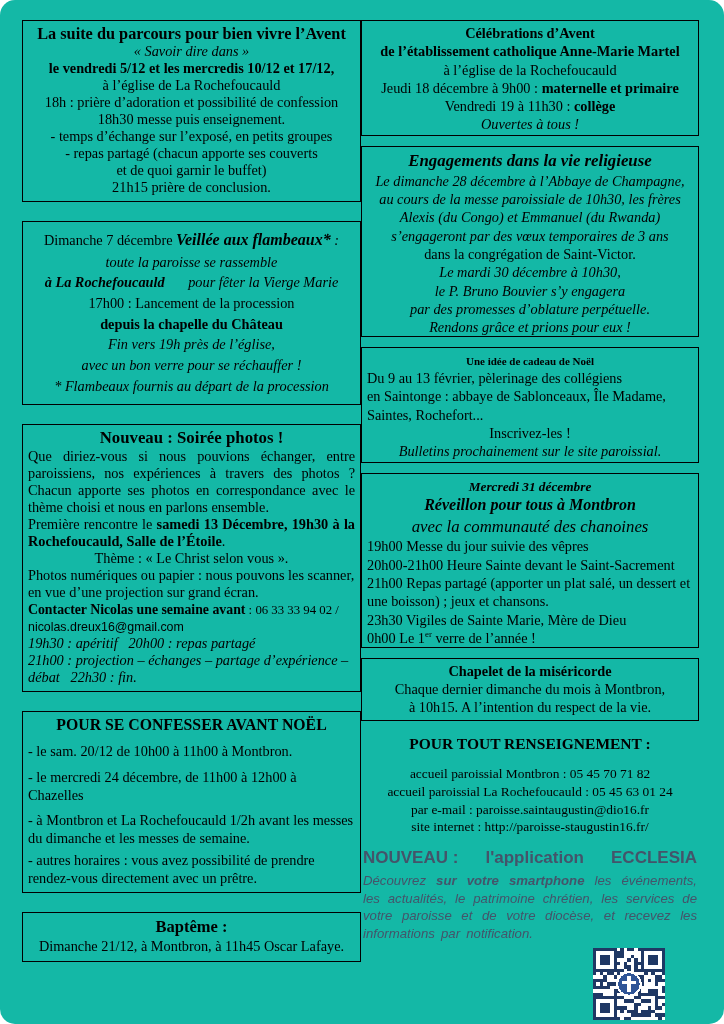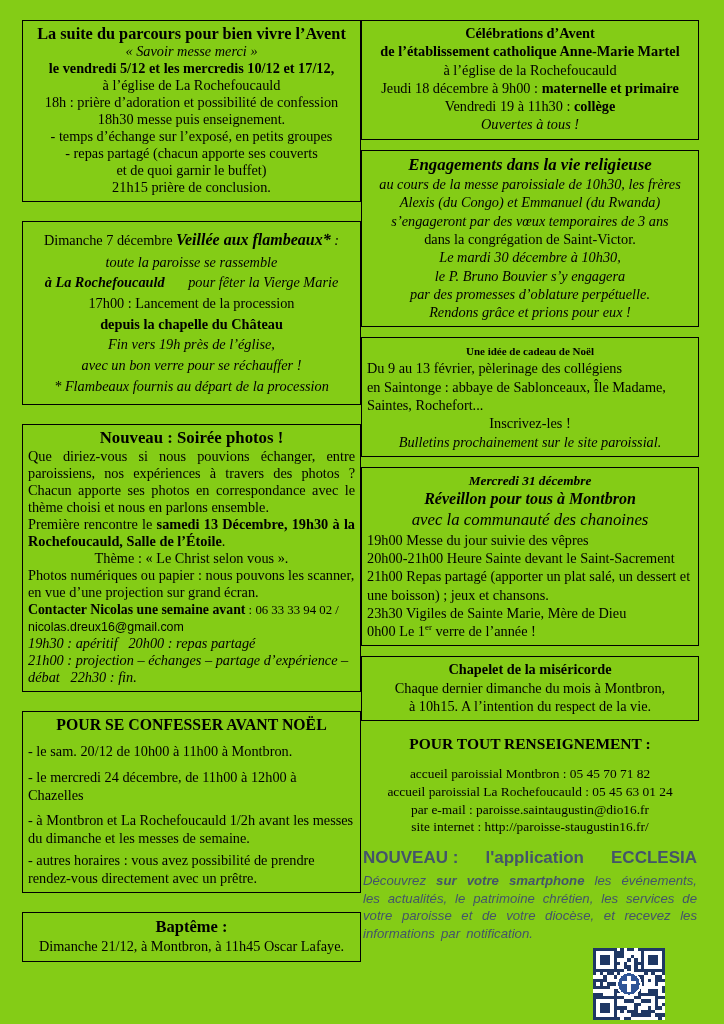--- a/index.html
+++ b/index.html
@@ -1,18 +1,18 @@
 <!DOCTYPE html>
 <html><head>
 <meta charset="utf-8">
 <style>
   html,body{margin:0;padding:0;background:#ffffff;}
-  .page{position:relative;width:724px;height:1024px;background:#84cc16;box-sizing:border-box;
+  .page{position:relative;width:724px;height:1024px;background:#14b8a6;box-sizing:border-box;
         padding:20px 14px 0 22px;display:flex;overflow:hidden;
-        font-family:"Liberation Serif", serif;color:#000;}
+        font-family:"Liberation Serif", serif;color:#000;border-radius:15px;}
   .col{display:flex;flex-direction:column;}
   .col-left{width:339px;}
   .col-right{width:338px;}
   .box{border:1.6px solid #000;box-sizing:border-box;padding:3px 5px 5px;
        font-size:14.3px;line-height:1.28;overflow:hidden;}
   .col-left .box{margin-bottom:19px;}
   .col-right .box{margin-bottom:10px;}
   .lh-tight{line-height:1.19;}
   .lh-roomy{line-height:1.45;padding-top:6px;padding-bottom:7px;}
   .line{min-height:1em;}
@@ -30,21 +30,21 @@
   .qr-wrap{display:flex;justify-content:flex-end;padding-right:32px;margin-top:6px;}
 </style>
 </head>
 <body>
 
 <div class="page">
 
   <div class="col col-left">
     <div class="box lh-tight">
         <div class="line a-c"><span style="font-weight: bold; font-size: 16.3px;">La suite du parcours pour bien vivre l’Avent</span></div>
-        <div class="line a-c"><span style="font-style: italic;">« Savoir messe merci »</span></div>
+        <div class="line a-c"><span style="font-style: italic;">« Savoir dire dans »</span></div>
         <div class="line a-c"><span style="font-weight: bold;">le vendredi 5/12 et les mercredis 10/12 et 17/12,</span></div>
         <div class="line a-c"><span>à l’église de La Rochefoucauld</span></div>
         <div class="line a-c"><span>18h : prière d’adoration et possibilité de confession</span></div>
         <div class="line a-c"><span>18h30 messe puis enseignement.</span></div>
         <div class="line a-c"><span>- temps d’échange sur l’exposé, en petits groupes</span></div>
         <div class="line a-c"><span>- repas partagé (chacun apporte ses couverts</span></div>
         <div class="line a-c"><span>et de quoi garnir le buffet)</span></div>
         <div class="line a-c"><span>21h15 prière de conclusion.</span></div>
       </div>
     <div class="box lh-roomy">
@@ -85,20 +85,21 @@
     <div class="box">
         <div class="line a-c"><span style="font-weight: bold;">Célébrations d’Avent</span></div>
         <div class="line a-c"><span style="font-weight: bold;">de l’établissement catholique Anne-Marie Martel</span></div>
         <div class="line a-c"><span>à l’église de la Rochefoucauld</span></div>
         <div class="line a-c"><span>Jeudi 18 décembre à 9h00 : </span><span style="font-weight: bold;">maternelle et primaire</span></div>
         <div class="line a-c"><span>Vendredi 19 à 11h30 : </span><span style="font-weight: bold;">collège</span></div>
         <div class="line a-c"><span style="font-style: italic;">Ouvertes à tous !</span></div>
       </div>
     <div class="box">
         <div class="line a-c"><span style="font-weight: bold; font-style: italic; font-size: 16.8px;">Engagements dans la vie religieuse</span></div>
+        <div class="line a-c"><span style="font-style: italic;">Le dimanche 28 décembre à l’Abbaye de Champagne,</span></div>
         <div class="line a-c"><span style="font-style: italic;">au cours de la messe paroissiale de 10h30, les frères</span></div>
         <div class="line a-c"><span style="font-style: italic;">Alexis (du Congo) et Emmanuel (du Rwanda)</span></div>
         <div class="line a-c"><span style="font-style: italic;">s’engageront par des vœux temporaires de 3 ans</span></div>
         <div class="line a-c"><span style=" margin-top: 28px;">dans la congrégation de Saint-Victor.</span></div>
         <div class="line a-c"><span style="font-style: italic;">Le mardi 30 décembre à 10h30,</span></div>
         <div class="line a-c"><span style="font-style: italic;">le P. Bruno Bouvier s’y engagera</span></div>
         <div class="line a-c"><span style="font-style: italic;">par des promesses d’oblature perpétuelle.</span></div>
         <div class="line a-c"><span style="font-style: italic;">Rendons grâce et prions pour eux !</span></div>
       </div>
     <div class="box">

